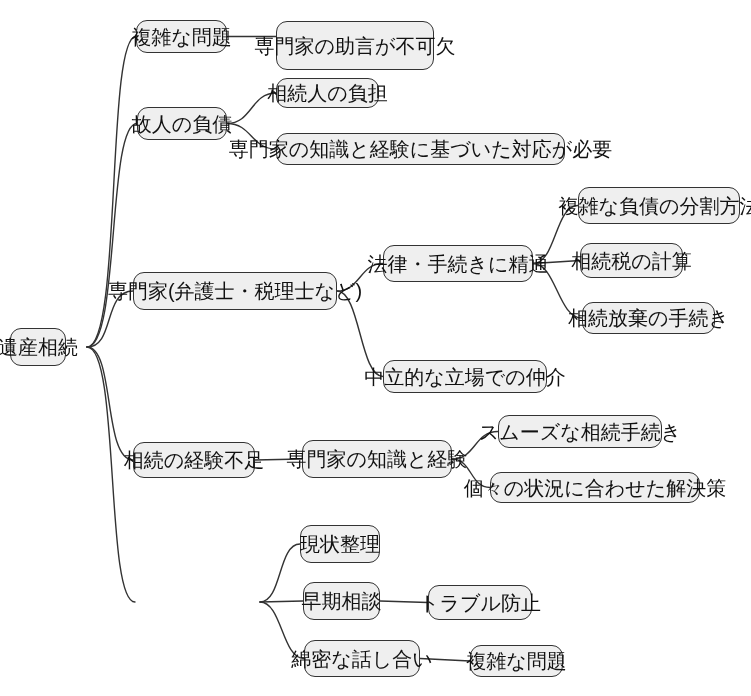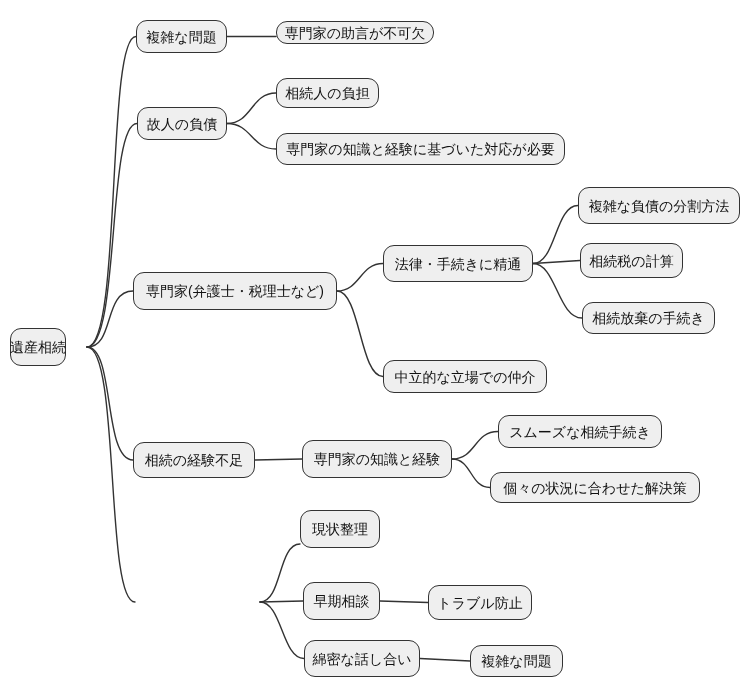--- a/index.html
+++ b/index.html
@@ -19,21 +19,21 @@
   }
   .edges{position:absolute;left:0;top:0;}
   .edges path{fill:none;stroke:var(--edge);stroke-width:1.4;stroke-linecap:round;}
   .node{
     position:absolute;
     box-sizing:border-box;
     display:flex;align-items:center;justify-content:center;
     background:var(--node-fill);
     border:1.4px solid var(--node-border);
     border-radius:11px;
-    font-size:14px;
+    font-size:20px;
     color:var(--text);
     white-space:nowrap;
     line-height:1;
     letter-spacing:0;
   }
 </style>
 </head>
 <body>
 
 <div class="canvas">
@@ -58,37 +58,37 @@
     <path d="M260,602 C282,602 278,544 300,544"></path>
     <path d="M260,602 L303,601"></path>
     <path d="M260,602 C282,602 282,658.5 304,658.5"></path>
     <path d="M380,601 L428,602.5"></path>
     <path d="M420,658.5 L470,661"></path>
   </svg>
 
   <div class="node" style="left:10px;top:328px;width:56px;height:38px">遺産相続</div>
 
   <div class="node" style="left:136px;top:20px;width:91px;height:33px">複雑な問題</div>
-  <div class="node" style="left:276px;top:21px;width:158px;height:23px">専門家の助言が不可欠</div>
+  <div class="node" style="left:276px;top:21px;width:158px;height:49px">専門家の助言が不可欠</div>
 
   <div class="node" style="left:137px;top:107px;width:90px;height:33px">故人の負債</div>
   <div class="node" style="left:276px;top:78px;width:103px;height:30px">相続人の負担</div>
   <div class="node" style="left:276px;top:133px;width:289px;height:32px">専門家の知識と経験に基づいた対応が必要</div>
 
   <div class="node" style="left:133px;top:272px;width:204px;height:38px">専門家(弁護士・税理士など)</div>
   <div class="node" style="left:383px;top:245px;width:150px;height:37px">法律・手続きに精通</div>
   <div class="node" style="left:578px;top:187px;width:162px;height:37px">複雑な負債の分割方法</div>
   <div class="node" style="left:580px;top:243px;width:103px;height:35px">相続税の計算</div>
   <div class="node" style="left:582px;top:302px;width:133px;height:32px">相続放棄の手続き</div>
   <div class="node" style="left:383px;top:360px;width:164px;height:33px">中立的な立場での仲介</div>
 
   <div class="node" style="left:133px;top:442px;width:122px;height:36px">相続の経験不足</div>
   <div class="node" style="left:302px;top:440px;width:150px;height:38px">専門家の知識と経験</div>
   <div class="node" style="left:498px;top:415px;width:164px;height:33px">スムーズな相続手続き</div>
   <div class="node" style="left:490px;top:472px;width:210px;height:31px">個々の状況に合わせた解決策</div>
 
-  <div class="node" style="left:300px;top:510px;width:80px;height:38px">現状整理</div>
+  <div class="node" style="left:300px;top:525px;width:80px;height:38px">現状整理</div>
   <div class="node" style="left:303px;top:582px;width:77px;height:38px">早期相談</div>
   <div class="node" style="left:428px;top:585px;width:104px;height:35px">トラブル防止</div>
   <div class="node" style="left:304px;top:640px;width:116px;height:37px">綿密な話し合い</div>
   <div class="node" style="left:470px;top:645px;width:93px;height:32px">複雑な問題</div>
 
 </div>
 
 </body></html>

